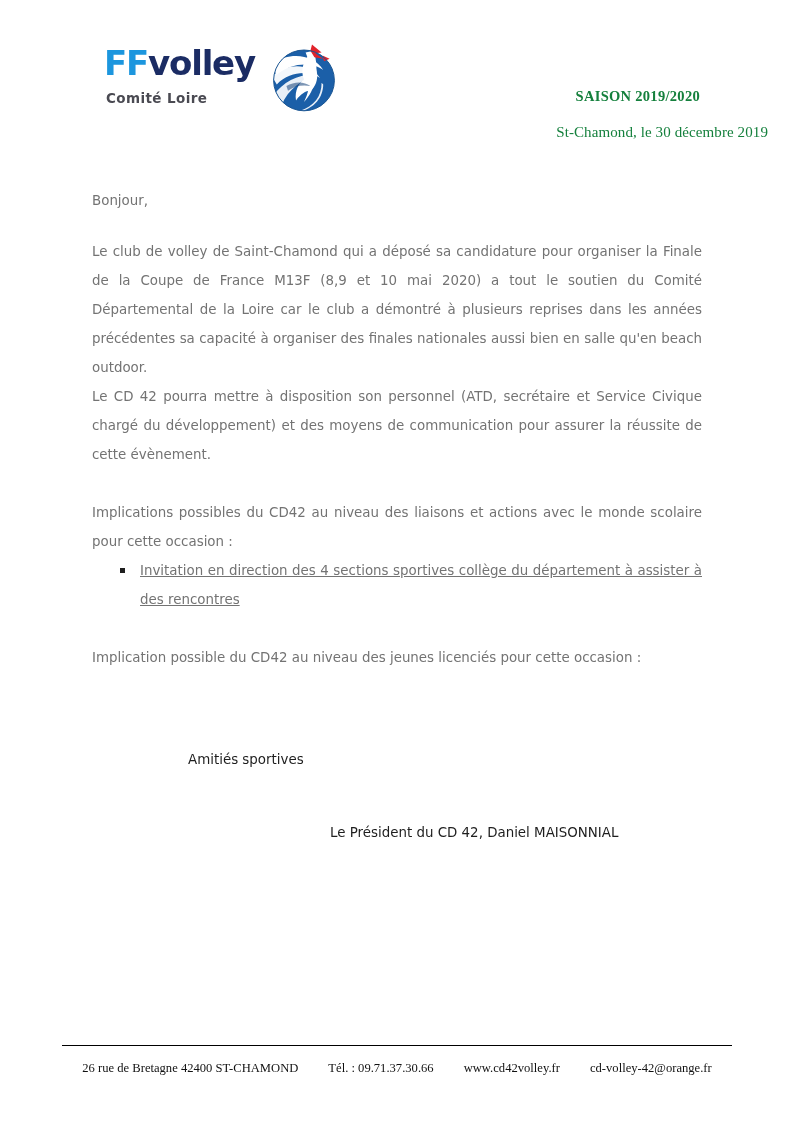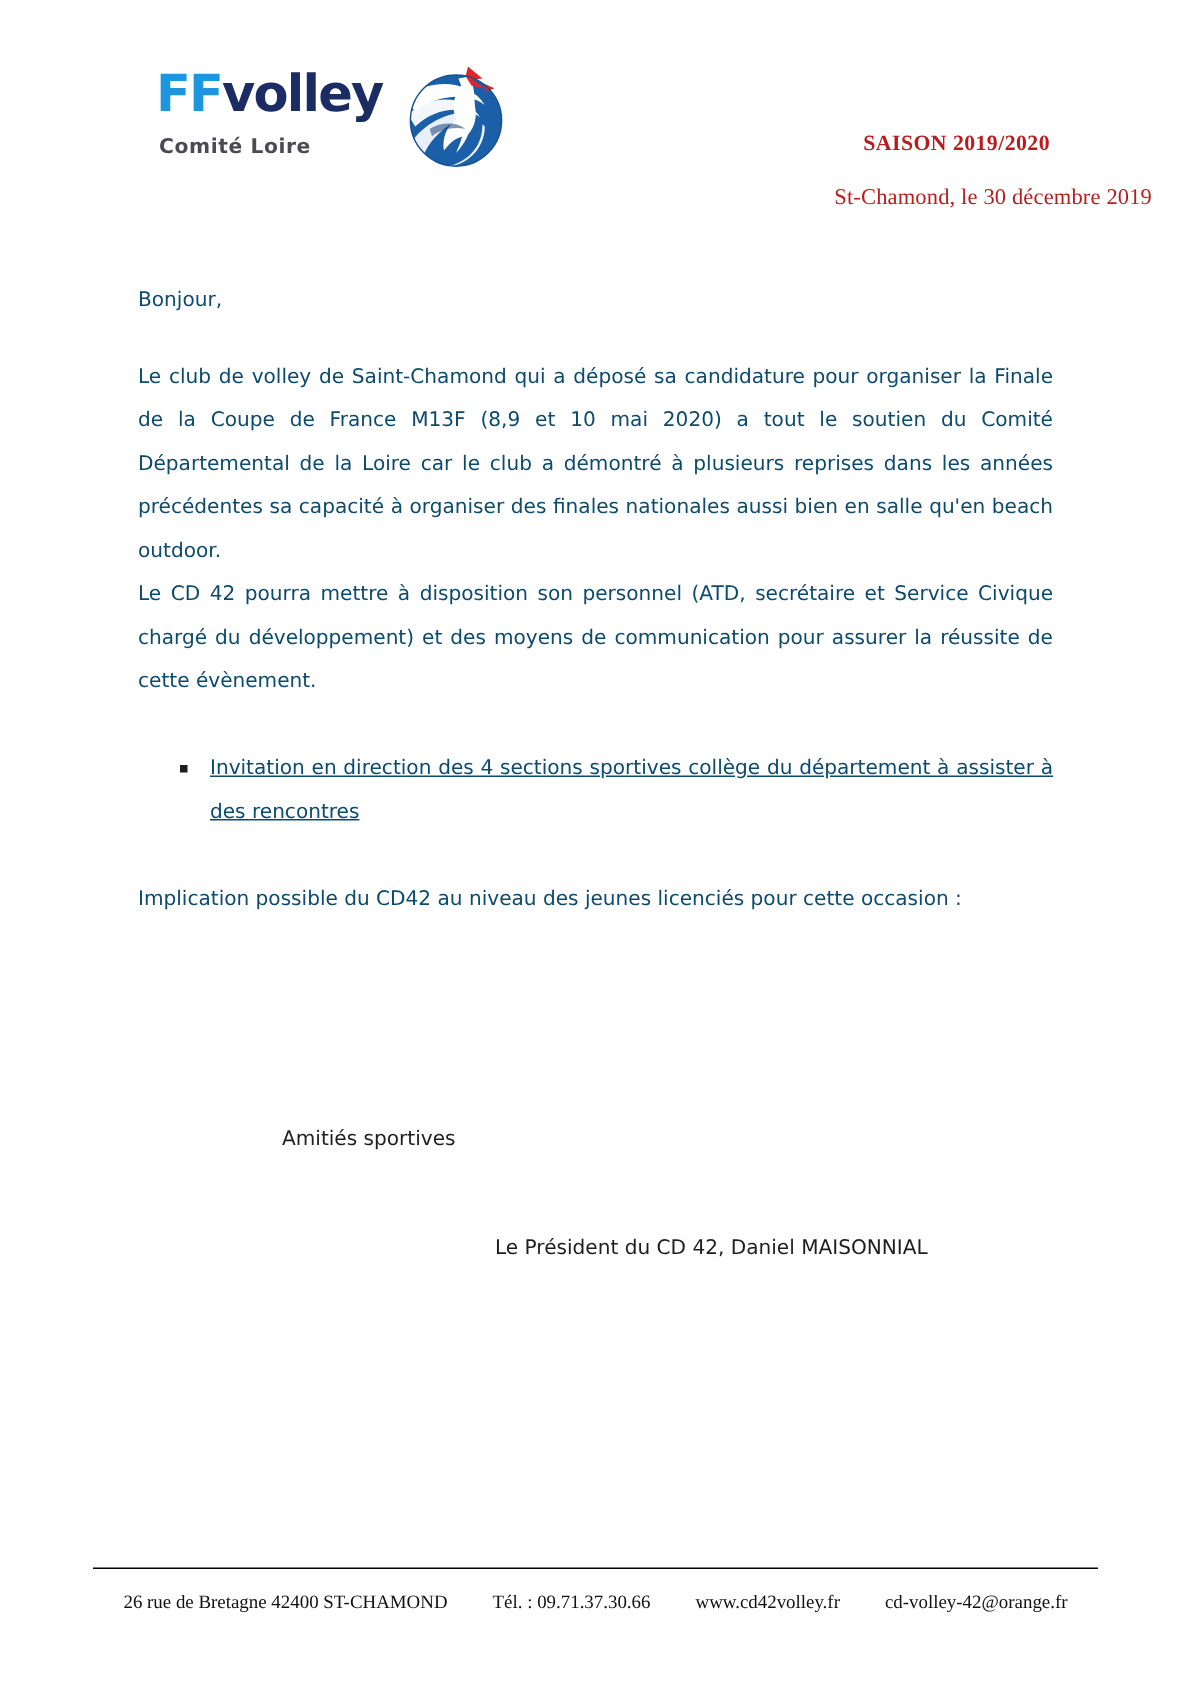--- a/index.html
+++ b/index.html
@@ -76,21 +76,21 @@
     height: 80px;
   }
 
   .header-right {
     position: absolute;
     right: 26px;
     top: 88px;
     width: 420px;
     text-align: right;
     font-family: "Liberation Serif", "DejaVu Serif", serif;
-    color: #b91c1c;
+    color: #15803d;
   }
   .season-line {
     font-size: 14.5px;
     font-weight: bold;
     letter-spacing: 0.3px;
     padding-right: 68px;
     line-height: 1.2;
   }
   .date-line {
     margin-top: 18px;
@@ -100,21 +100,21 @@
   }
 
   
   .content {
     position: absolute;
     left: 92px;
     top: 186px;
     width: 610px;
     font-size: 13.4px;
     line-height: 29px;
-    color: #0c4a6e;
+    color: #737373;
   }
 
   .para {
     margin: 0;
     text-align: justify;
     text-justify: inter-word;
   }
   .para.left { text-align: left; }
 
   .spacer-sm { height: 22px; }
@@ -243,20 +243,21 @@
     <p class="para left">Bonjour,</p>
 
     <div class="spacer-sm"></div>
 
     <p class="para">Le club de volley de Saint-Chamond qui a déposé sa candidature pour organiser la Finale de la Coupe de France M13F (8,9 et 10 mai 2020) a tout le soutien du Comité Départemental de la Loire car le club a démontré à plusieurs reprises dans les années précédentes sa capacité à organiser des finales nationales aussi bien en salle qu'en beach outdoor.</p>
 
     <p class="para">Le CD 42 pourra mettre à disposition son personnel (ATD, secrétaire et Service Civique chargé du développement) et des moyens de communication pour assurer la réussite de cette évènement.</p>
 
     <div class="spacer-md"></div>
 
+    <p class="para">Implications possibles du CD42 au niveau des liaisons et actions avec le monde scolaire pour cette occasion :</p>
 
     <ul class="bullet-list">
       <li class="bullet-item">Invitation en direction des 4 sections sportives collège du département à assister à des rencontres</li>
     </ul>
 
     <div class="spacer-md"></div>
 
     <p class="para left">Implication possible du CD42 au niveau des jeunes licenciés pour cette occasion :</p>
 
 

